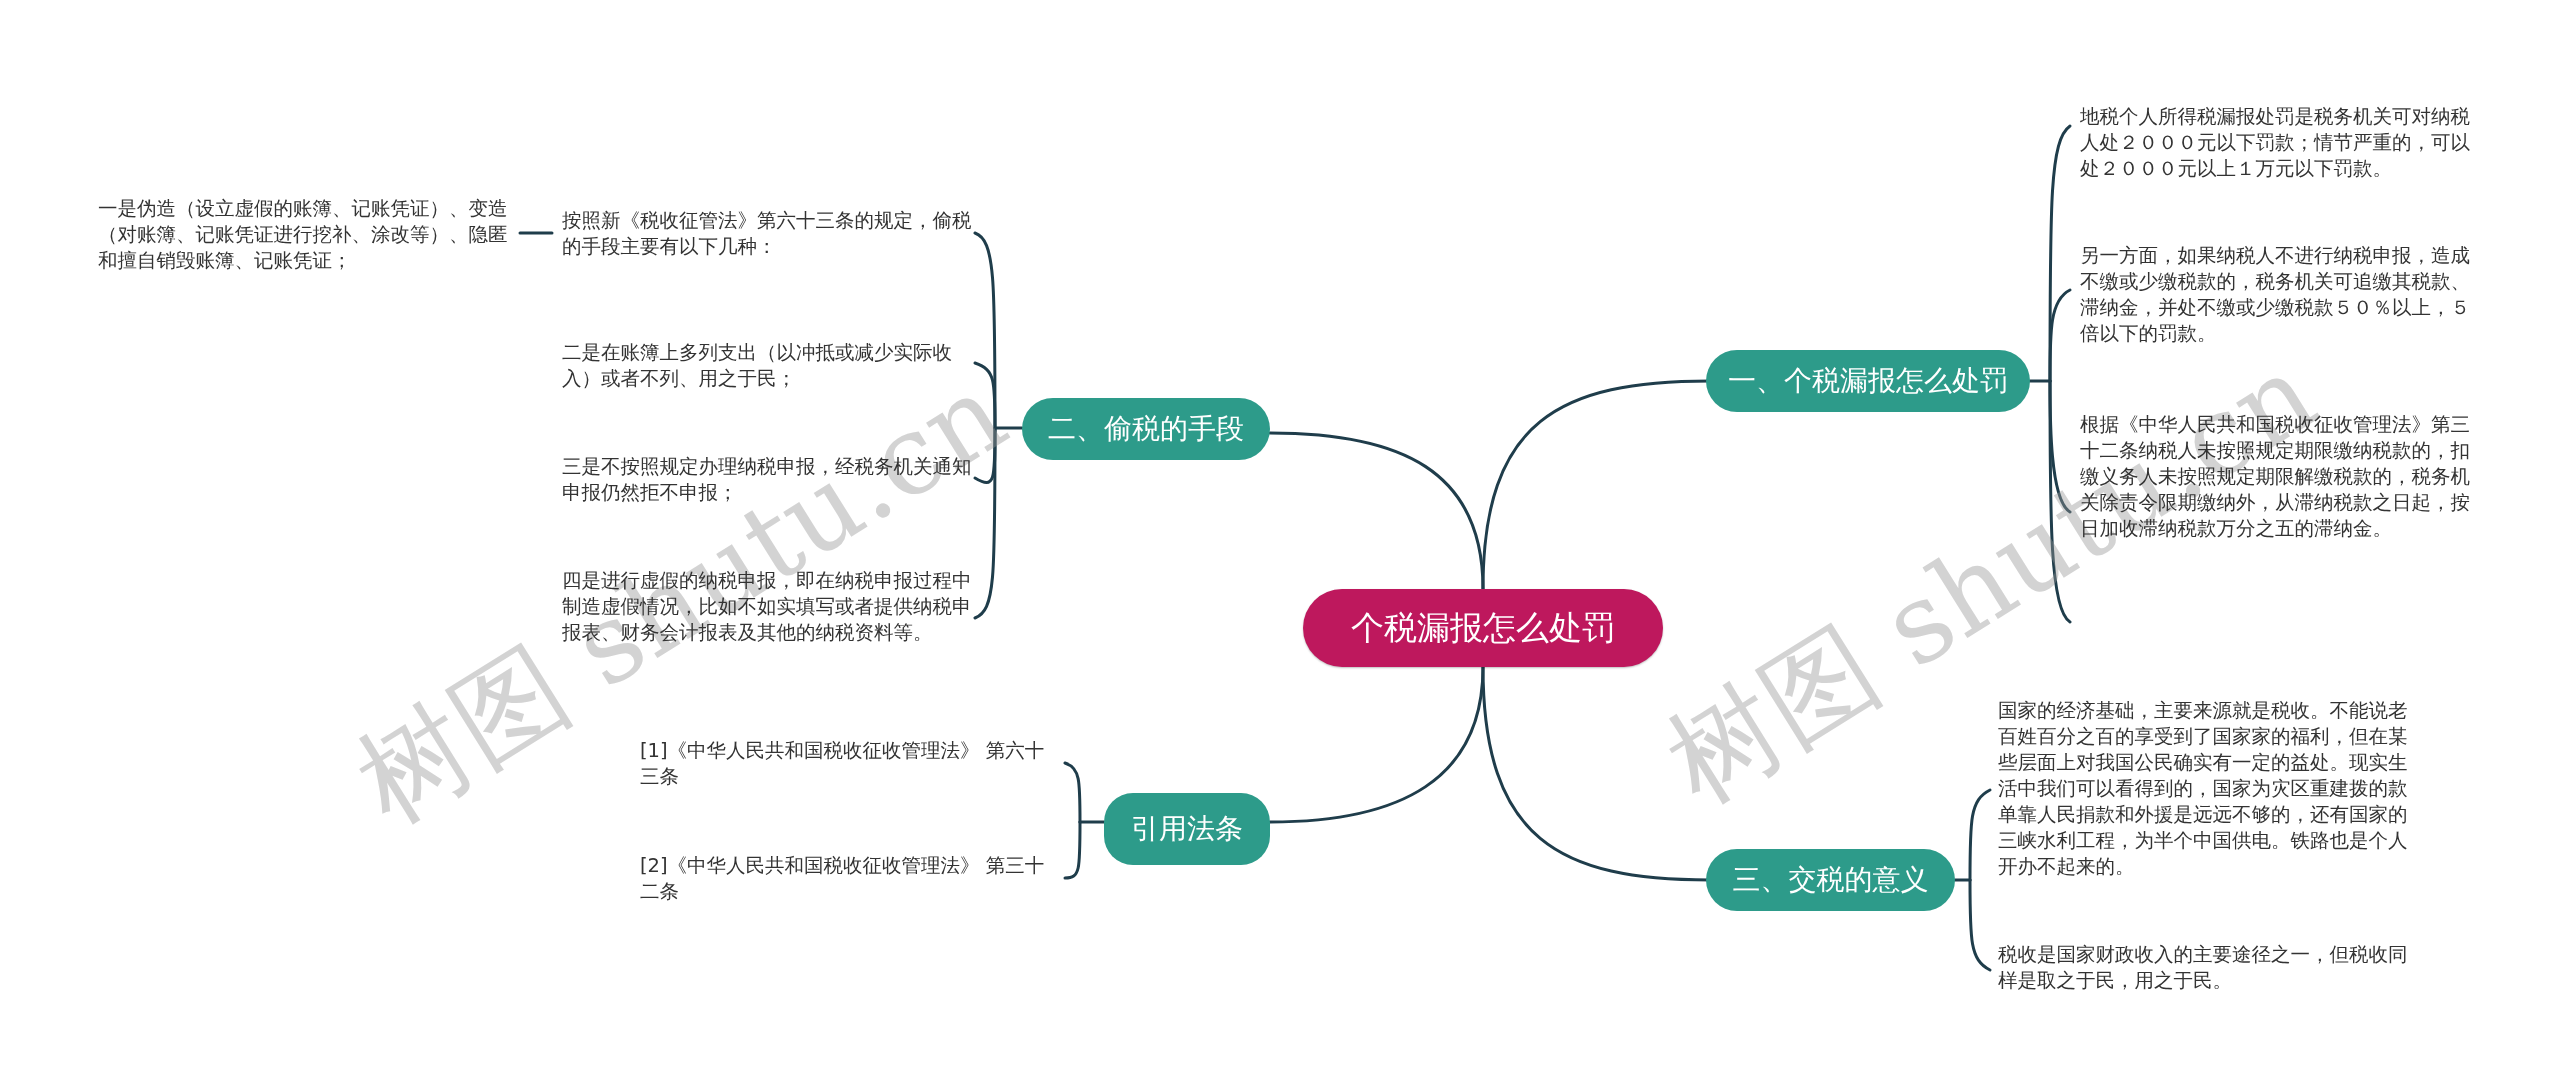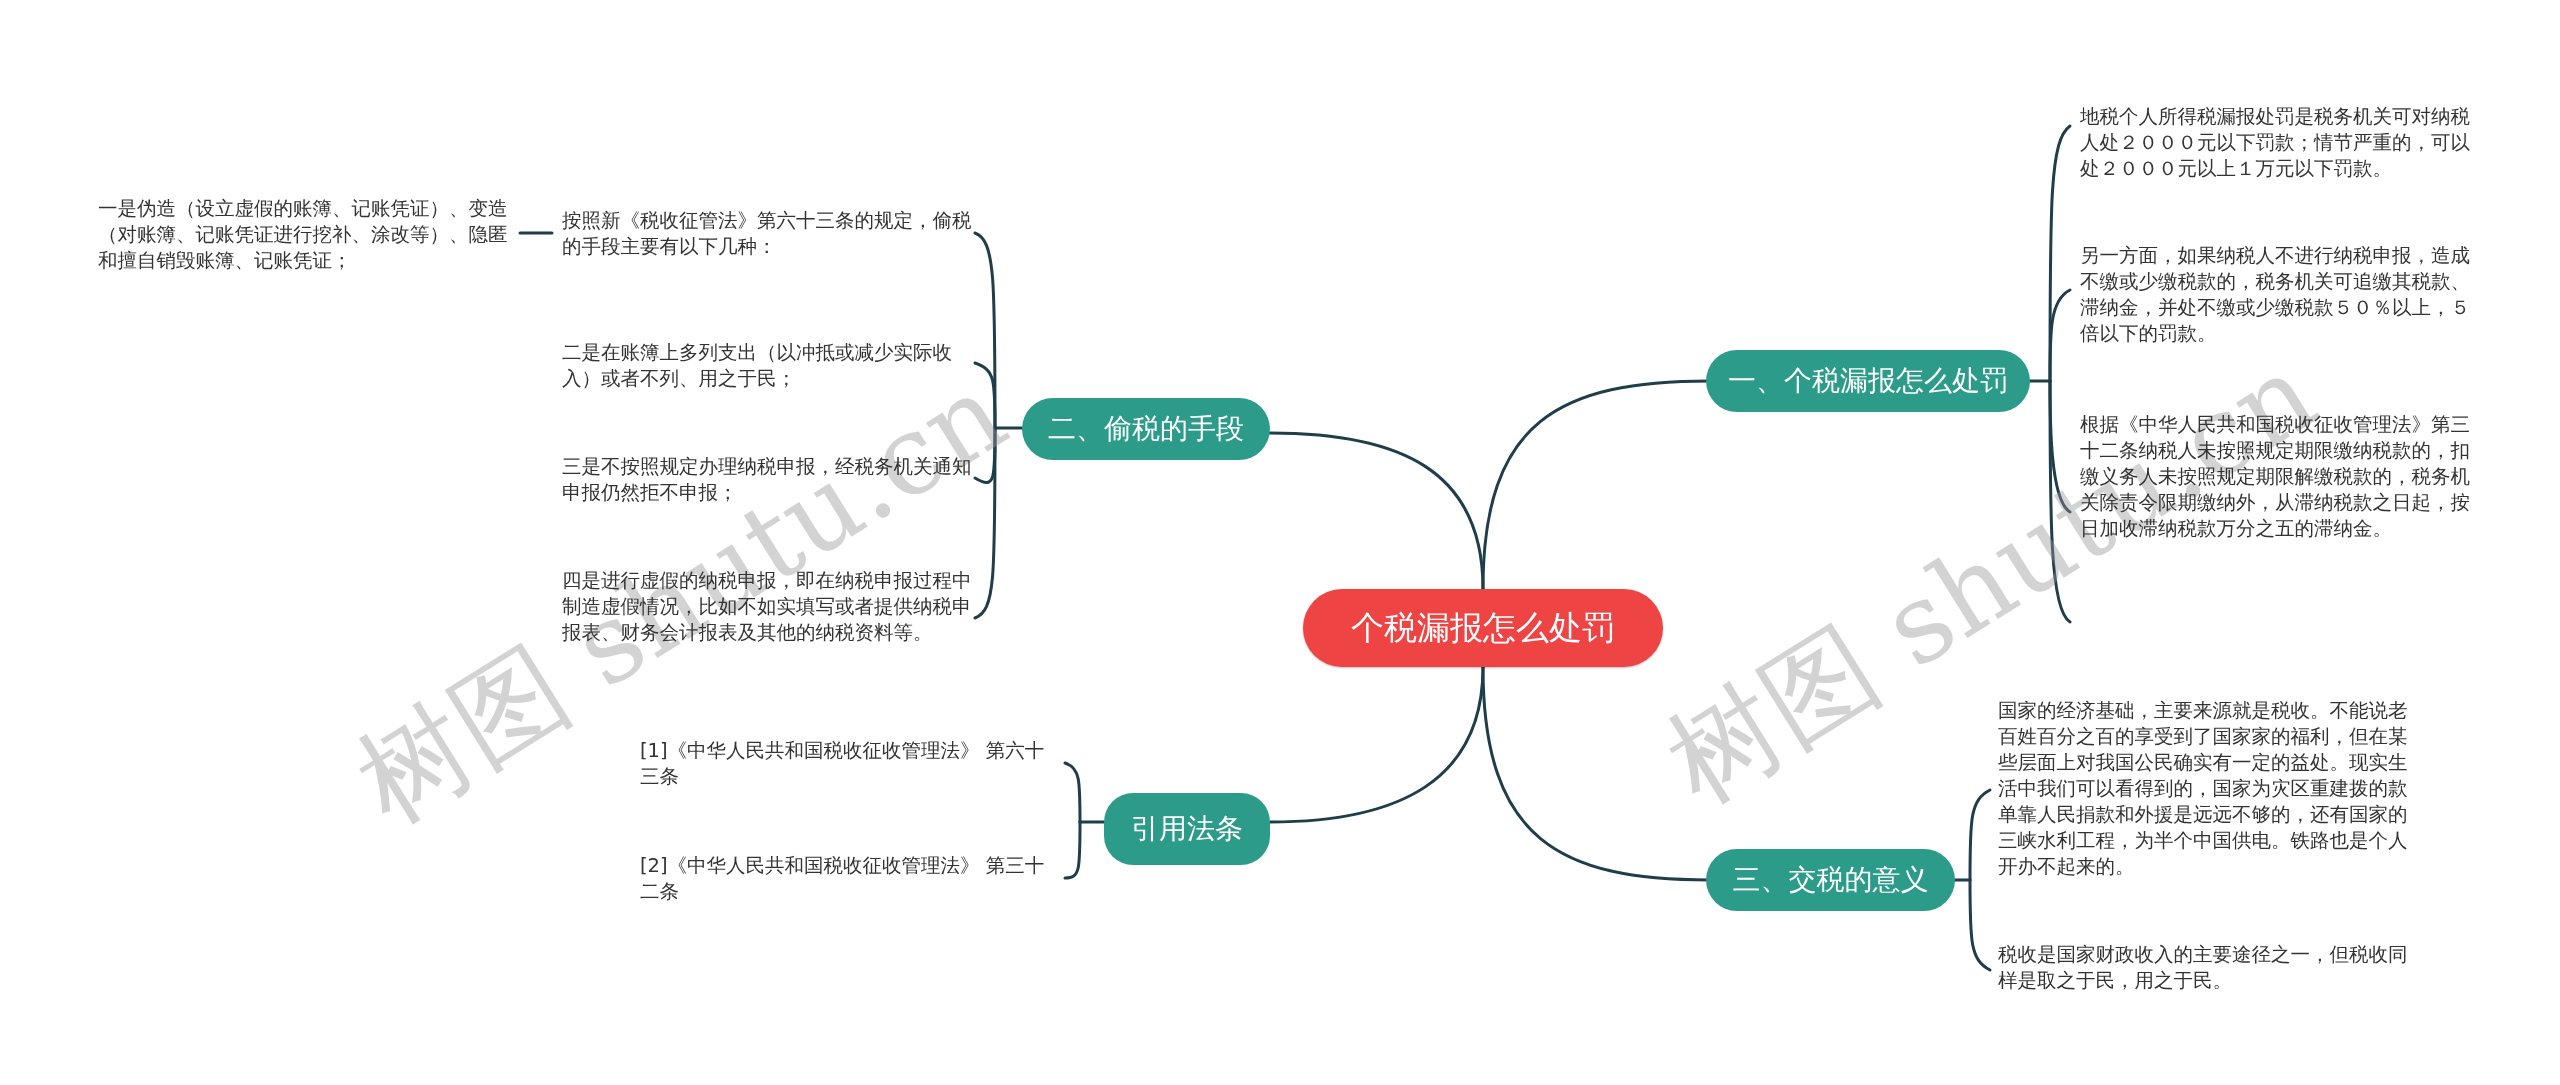--- a/index.html
+++ b/index.html
@@ -16,21 +16,21 @@
     .watermark {
       position: absolute; color: rgba(150,150,150,0.42);
       font-family: "DejaVu Serif", "Liberation Serif", serif;
       font-size: 110px; white-space: nowrap; pointer-events: none;
       transform: rotate(-32deg); transform-origin: left center;
     }
 
     .node { position: absolute; display: flex; align-items: center; justify-content: center;
             white-space: nowrap; box-sizing: border-box; }
     .root {
-      background: #ef4444; color: #ffffff; border-radius: 40px;
+      background: #be185d; color: #ffffff; border-radius: 40px;
       font-size: 33px; left: 1303px; top: 589px; width: 360px; height: 78px;
       box-shadow: 0 1px 2px rgba(0,0,0,0.25);
     }
     .branch {
       background: #2d9b8a; color: #ffffff; border-radius: 32px;
       font-size: 28px; height: 62px;
     }
 
     .leaf {
       position: absolute; font-size: 19.5px; line-height: 26px; color: #333333;

